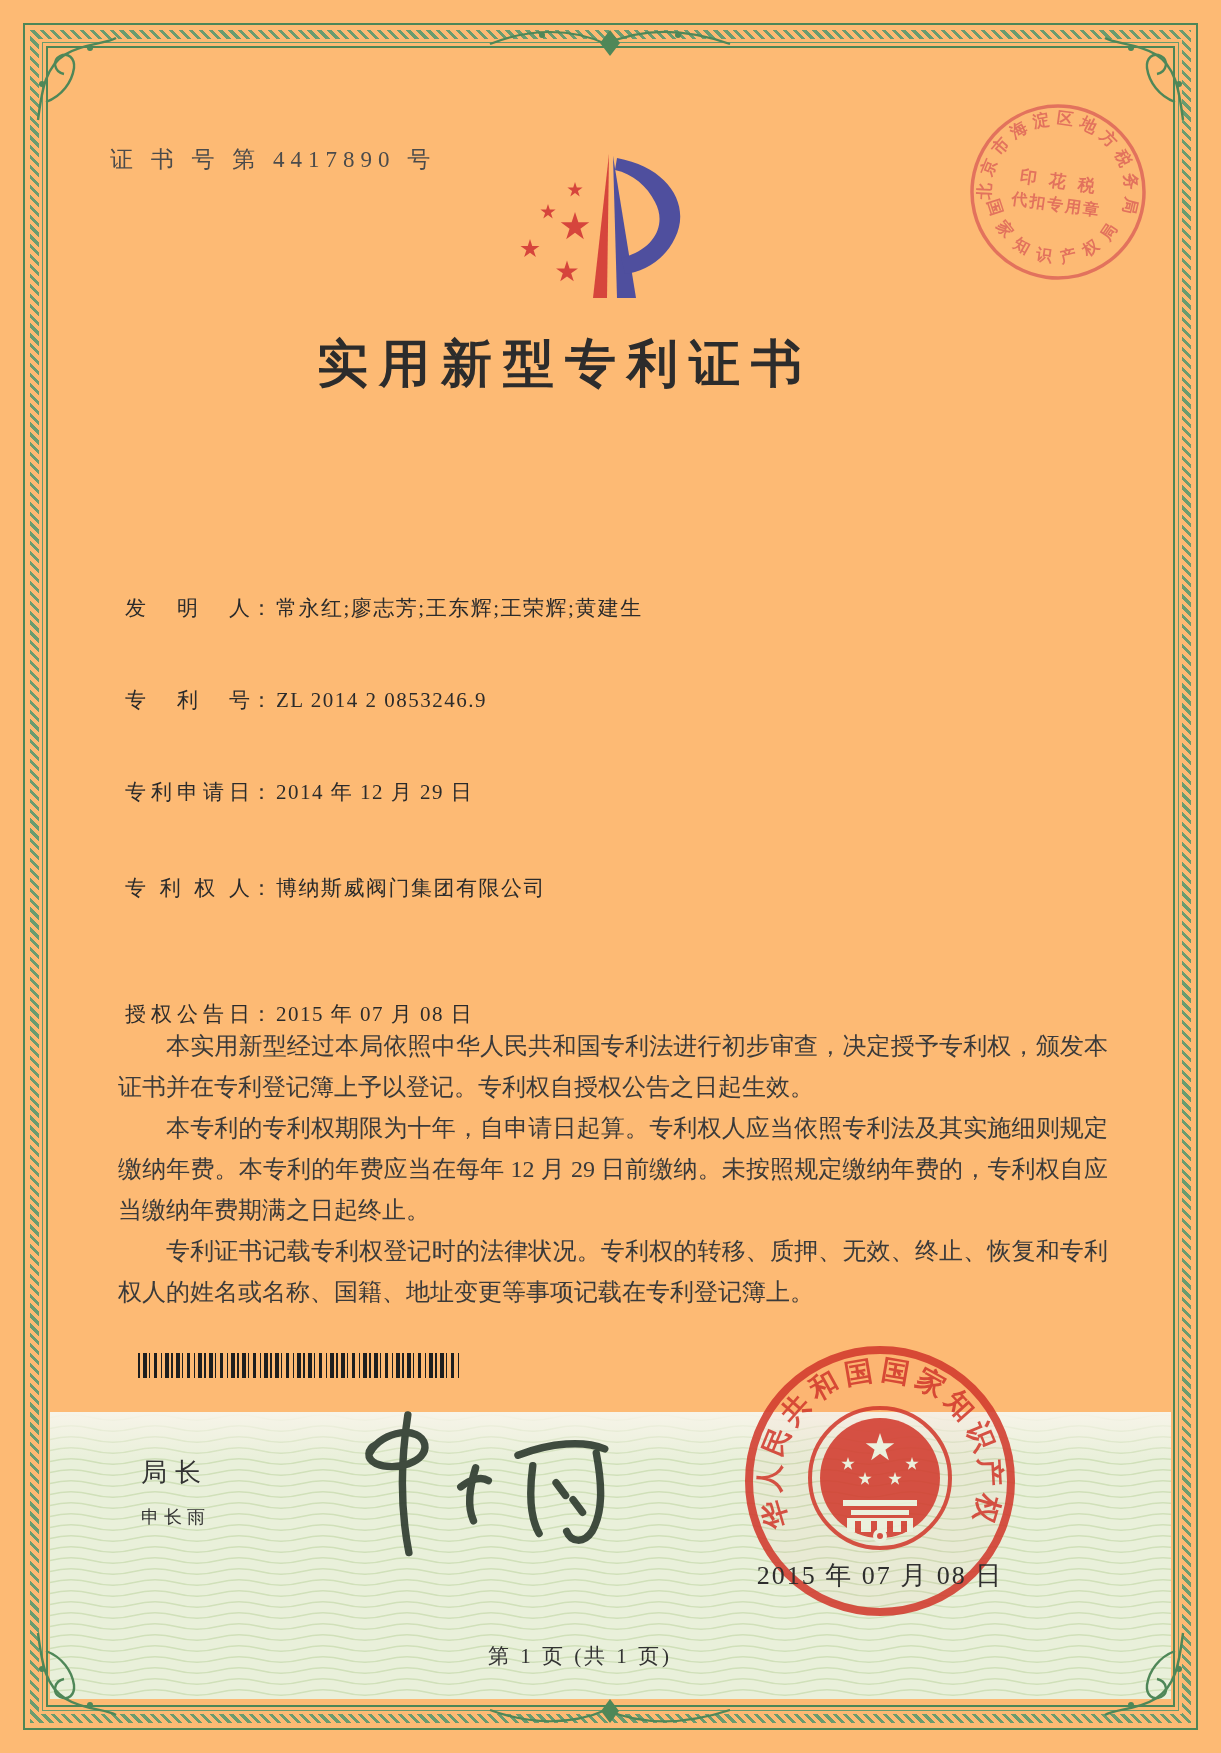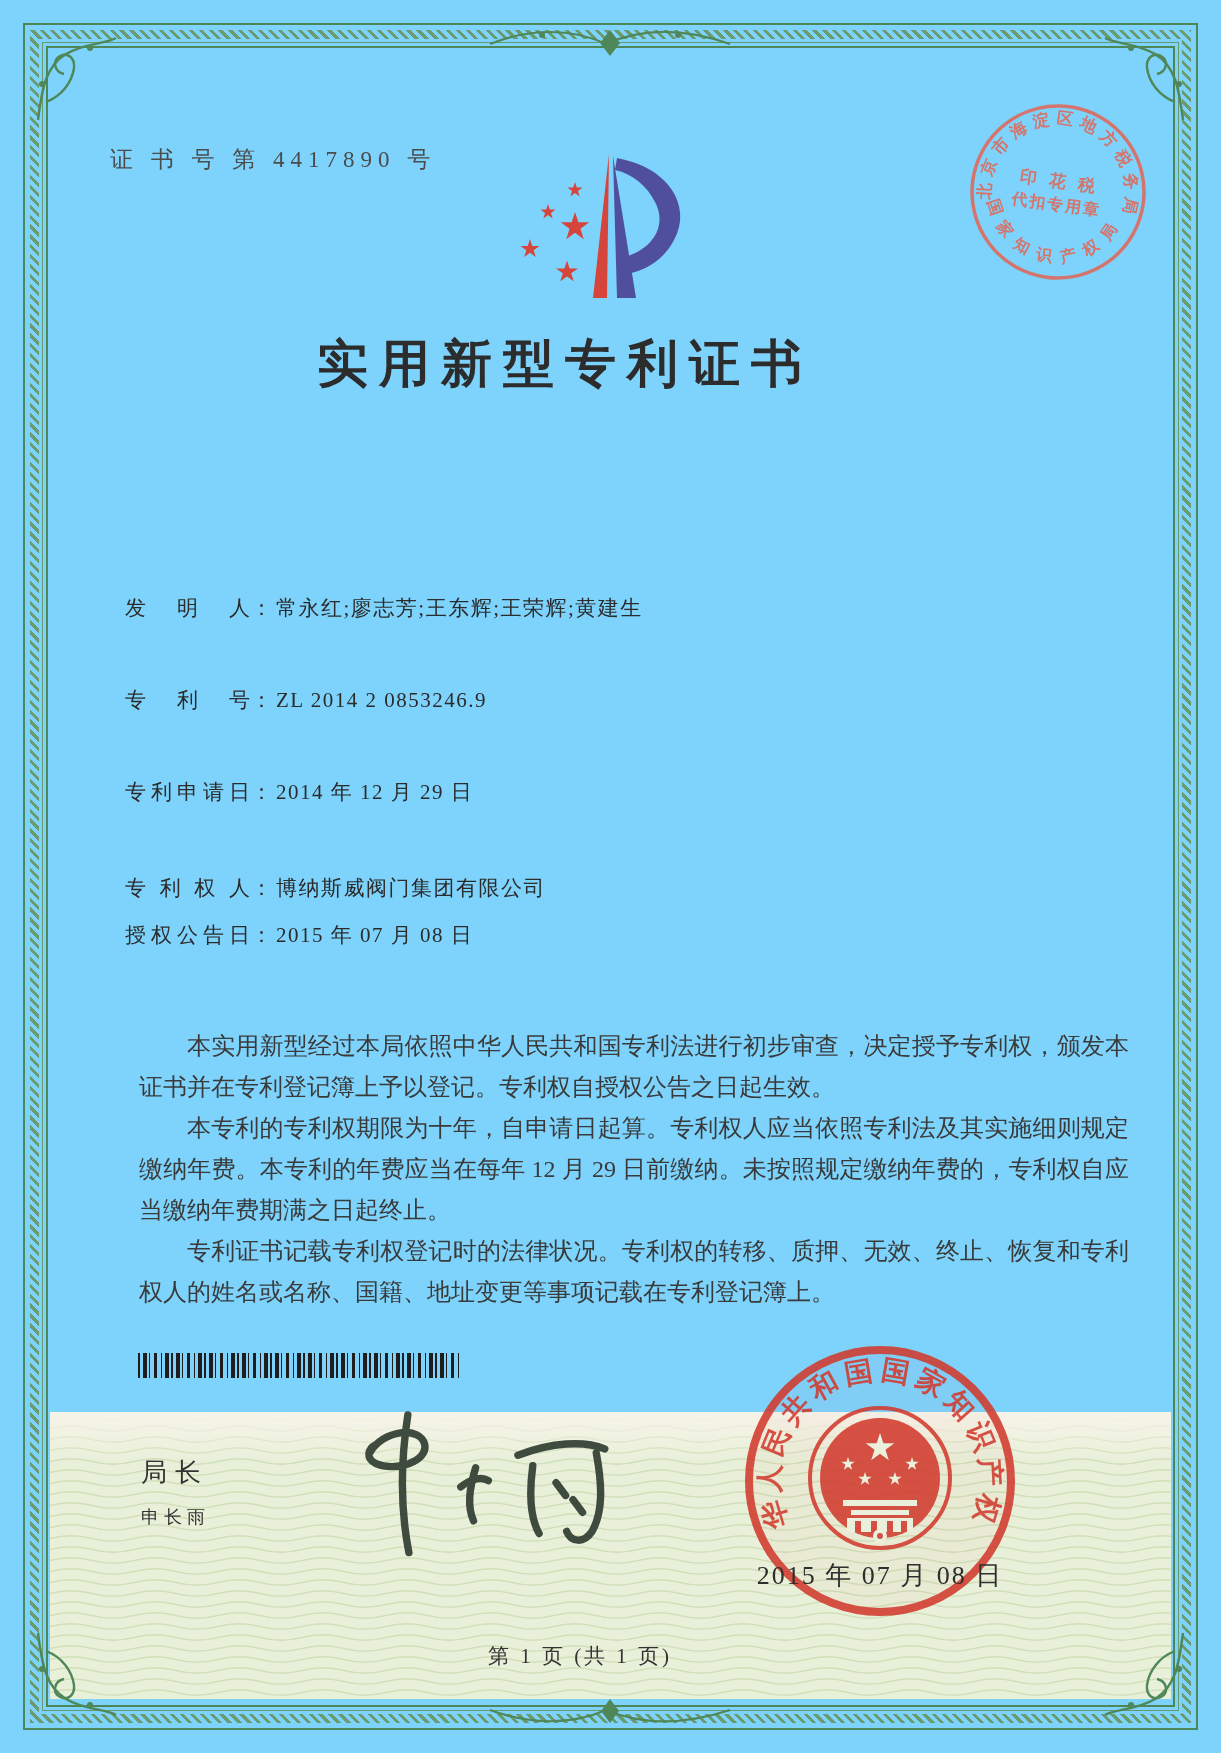--- a/index.html
+++ b/index.html
@@ -1,39 +1,39 @@
 <!DOCTYPE html>
 <html><head>
 <meta charset="utf-8">
 <style>
   html,body{margin:0;padding:0;background:#dadada;}
   .page{
     position:relative;width:1221px;height:1753px;margin:0 auto;
-    background:#7dd3fc;overflow:hidden;
+    background:#fdba74;overflow:hidden;
     font-family:"Liberation Serif","DejaVu Serif",serif;
     color:#2f2f2f;
   }
   .abs{position:absolute;}
   
   .frame-outer{position:absolute;inset:23px;border:2px solid #4d8657;pointer-events:none;}
   .frame-band{position:absolute;inset:30px;border:9px solid;pointer-events:none;
     border-image:repeating-linear-gradient(45deg,#6a9c70 0 3px,rgba(106,156,112,0) 3px 7px) 9;}
   .frame-in1{position:absolute;inset:42px;border:1px solid #679a6e;pointer-events:none;}
   .frame-in2{position:absolute;inset:46px;border:2px solid #4d8657;pointer-events:none;}
   
   .certno{left:110px;top:144px;font-size:23px;letter-spacing:6px;color:#4b4b4b;}
   .title{left:240px;top:330px;width:650px;text-align:center;font-size:51px;
     letter-spacing:11px;font-weight:600;color:#2c2c2c;white-space:nowrap;font-family:Liberation Serif, serif;}
   .frow{position:absolute;left:125px;font-size:21px;color:#2b2b2b;white-space:nowrap;}
   .flabel{display:inline-block;width:126px;text-align:justify;text-align-last:justify;
     text-justify:inter-character;letter-spacing:1px;}
   .fcolon{display:inline-block;margin-right:4px;}
   .fvalue{letter-spacing:1.5px;}
   .bodyblock{left:118px;top:1026px;width:990px;font-size:24px;line-height:41px;
-    text-align:justify;color:#3a3a3a;margin-left:21px;}
+    text-align:justify;color:#3a3a3a;}
   .bodyblock p{margin:0;text-indent:2em;}
   .barcode{left:138px;top:1353px;width:324px;height:25px;
     background:repeating-linear-gradient(90deg,
       #1e1e1e 0 2px,transparent 2px 5px,
       #1e1e1e 5px 9px,transparent 9px 11px,
       #1e1e1e 11px 12px,transparent 12px 16px,
       #1e1e1e 16px 19px,transparent 19px 23px,
       #1e1e1e 23px 24px,transparent 24px 27px,
       #1e1e1e 27px 31px,transparent 31px 33px);}
   .band-fade{left:50px;top:1412px;width:1121px;height:48px;
@@ -161,21 +161,21 @@
   </div>
   <div class="frow" style="top:686px">
     <span class="flabel">专利号</span><span class="fcolon">：</span><span class="fvalue">ZL 2014 2 0853246.9</span>
   </div>
   <div class="frow" style="top:778px">
     <span class="flabel">专利申请日</span><span class="fcolon">：</span><span class="fvalue">2014 年 12 月 29 日</span>
   </div>
   <div class="frow" style="top:874px">
     <span class="flabel">专利权人</span><span class="fcolon">：</span><span class="fvalue">博纳斯威阀门集团有限公司</span>
   </div>
-  <div class="frow" style="top:921px">
+  <div class="frow" style="top:1000px">
     <span class="flabel">授权公告日</span><span class="fcolon">：</span><span class="fvalue">2015 年 07 月 08 日</span>
   </div>
 
   <div class="abs bodyblock">
     <p>本实用新型经过本局依照中华人民共和国专利法进行初步审查，决定授予专利权，颁发本证书并在专利登记簿上予以登记。专利权自授权公告之日起生效。</p>
     <p>本专利的专利权期限为十年，自申请日起算。专利权人应当依照专利法及其实施细则规定缴纳年费。本专利的年费应当在每年 12 月 29 日前缴纳。未按照规定缴纳年费的，专利权自应当缴纳年费期满之日起终止。</p>
     <p>专利证书记载专利权登记时的法律状况。专利权的转移、质押、无效、终止、恢复和专利权人的姓名或名称、国籍、地址变更等事项记载在专利登记簿上。</p>
   </div>
 
   <div class="abs barcode"></div>

